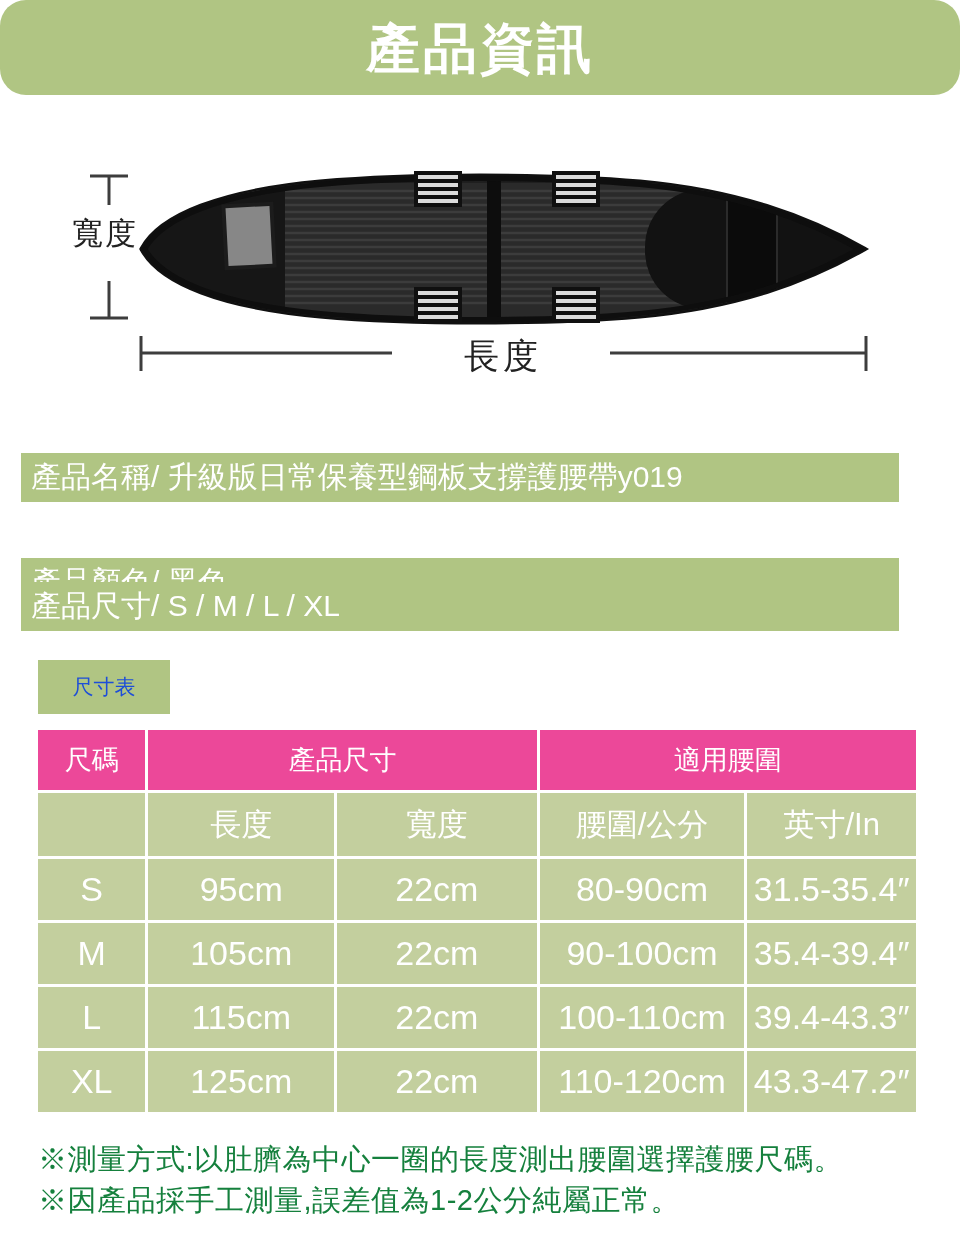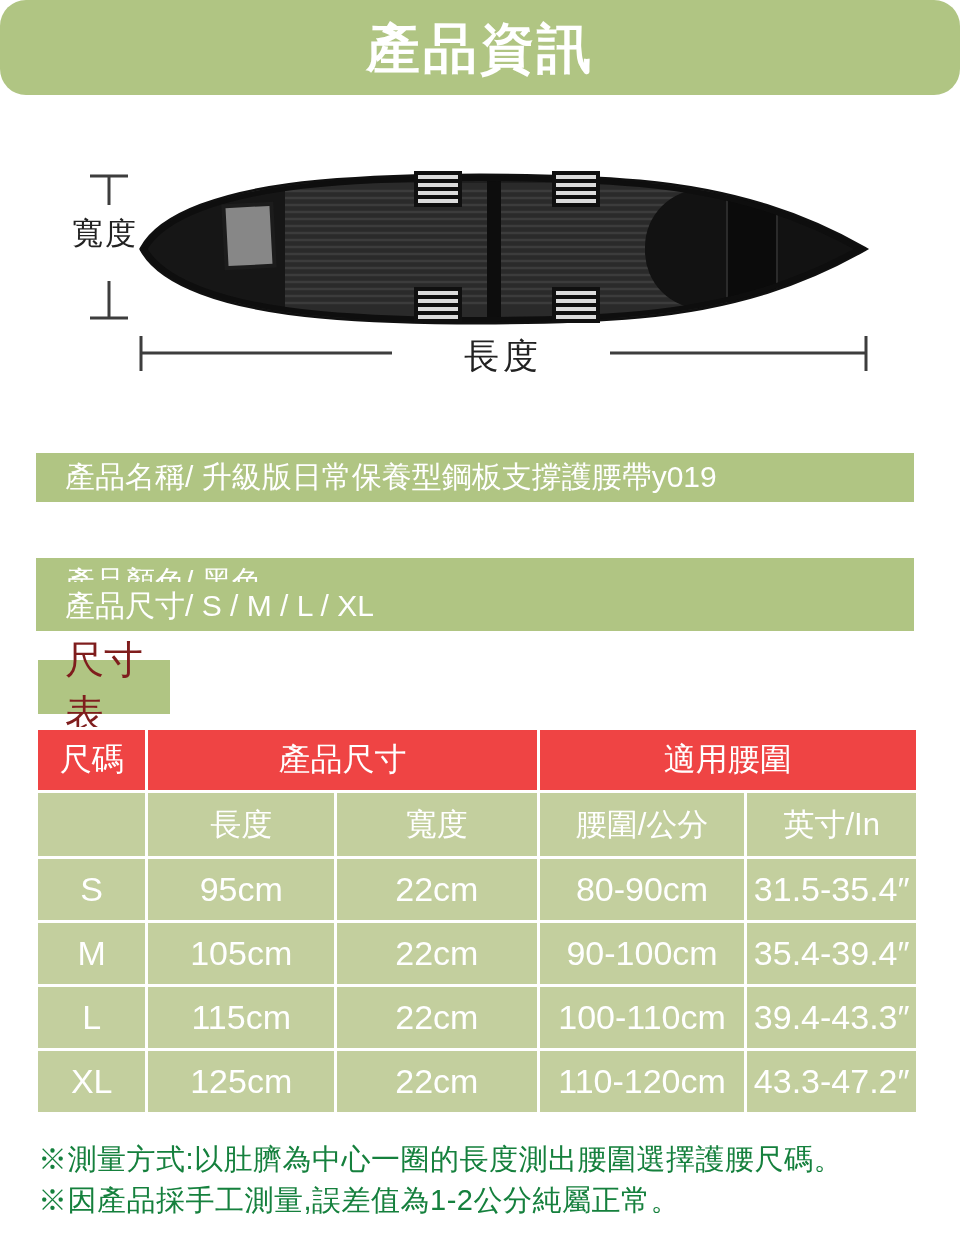--- a/index.html
+++ b/index.html
@@ -49,65 +49,64 @@
     letter-spacing: 2px;
   }
   .length-label {
     left: 464px; top: 238px;
     font-size: 35px;
     letter-spacing: 4px;
   }
   
   .info-bar {
     position: absolute;
-    left: 36px;
+    left: 21px;
     width: 878px;
     height: 49px;
     background: #b0c583;
     color: #ffffff;
     font-size: 30px;
     display: flex;
     align-items: center;
-    padding-left: 29px;
+    padding-left: 10px;
     white-space: nowrap;
   }
   .bar-1 { top: 453px; }
   .bar-2 { top: 518px; margin-top: 40px; }
   .bar-3 { top: 582px; }
   
   .chart-caption {
     position: absolute;
     left: 38px; top: 660px;
     width: 132px; height: 54px;
     background: #b0c583;
-    color: #7f1d1d;
-    font-size: 39px;
+    color: #1d4ed8;
+    font-size: 21px;
     display: flex;
     align-items: center;
     justify-content: center;
-    padding-left: 27px;
   }
   
   table.size-chart {
     position: absolute;
     left: 35px; top: 727px;
     width: 884px;
     border-collapse: collapse;
     table-layout: fixed;
   }
   table.size-chart th, table.size-chart td {
     border: 3px solid #ffffff;
     text-align: center;
     vertical-align: middle;
     color: #ffffff;
     font-weight: normal;
     overflow: hidden;
   }
   tr.hdr1 { height: 63px; }
-  tr.hdr1 th { background: #ef4444; font-size: 32px; }
+  tr.hdr1 th { background: #ec4899; font-size: 27px; }
   tr.hdr2 { height: 66px; }
   tr.hdr2 td { background: #c3cf9e; font-size: 31px; }
   tr.body-row { height: 64px; }
   tr.body-row td { background: #c3cf9e; font-size: 34px; }
   
   .note {
     position: absolute;
     left: 38px;
     color: #15803d;
     font-size: 29px;

